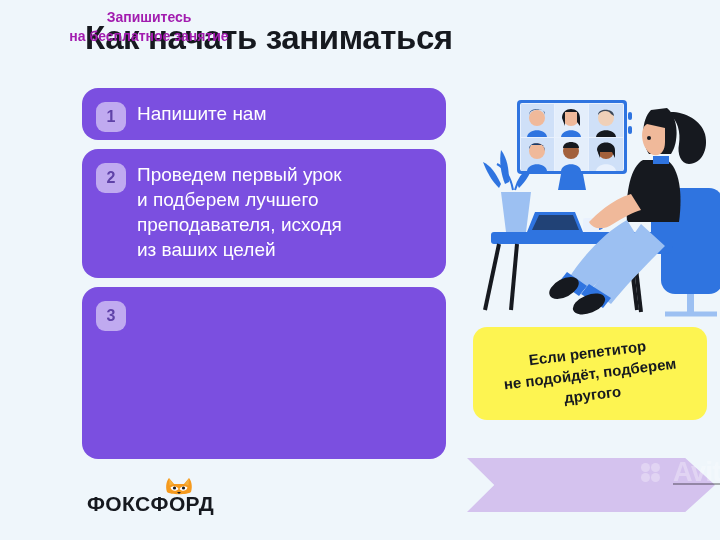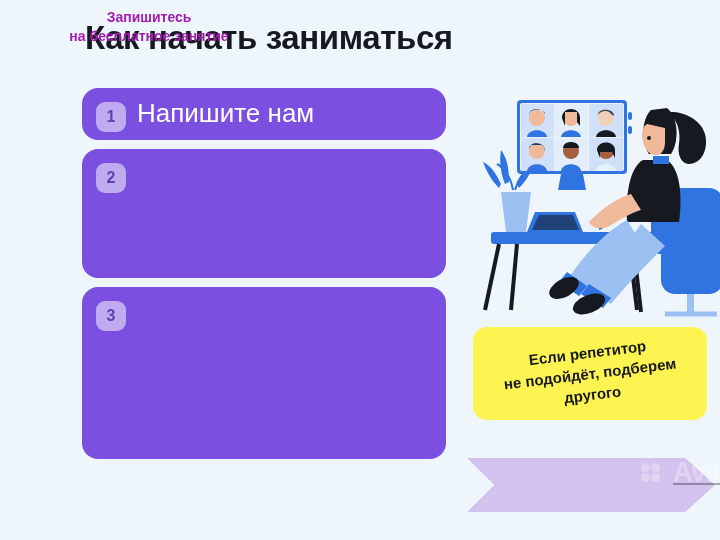--- a/index.html
+++ b/index.html
@@ -63,21 +63,21 @@
     color: #5f42a8;
     font-size: 16px;
     font-weight: bold;
     display: flex;
     align-items: center;
     justify-content: center;
     margin-top: 2px;
   }
   .step-title {
     color: #ffffff;
-    font-size: 26px;
+    font-size: 19px;
     font-weight: normal;
     line-height: 25px;
     white-space: pre-line;
     padding-top: 1px;
   }
   .step-sub {
     color: #f3eeff;
     font-size: 17px;
     line-height: 24px;
     white-space: pre-line;
@@ -217,31 +217,48 @@
     <div class="step-card" style="height:52px;">
       <div class="step-head">
         <div class="badge">1</div>
         <div class="step-title">Напишите нам</div>
       </div>
     </div>
 
     <div class="step-card" style="height:129px;">
       <div class="step-head">
         <div class="badge">2</div>
+        <div class="step-title">Проведем первый  урок
+и подберем лучшего
+преподавателя, исходя
+из ваших целей</div>
       </div>
     </div>
 
     <div class="step-card" style="height:172px;">
       <div class="step-head">
         <div class="badge">3</div>
       </div>
     </div>
 
   </div>
 
+  <div class="logo">
+    <svg class="logo-fox" viewBox="0 0 60 36">
+      <path d="M6 30 C2 18 6 6 10 2 L20 14 L40 14 L50 2 C54 6 58 18 54 30 C48 36 12 36 6 30 Z" fill="#f59a1e"></path>
+      <path d="M10 3 L19 14 L11 17 Z" fill="#f6b03c"></path>
+      <path d="M50 3 L41 14 L49 17 Z" fill="#f6b03c"></path>
+      <path d="M13 21 C18 17 26 18 29 24 C24 30 15 28 13 21 Z" fill="#ffffff"></path>
+      <path d="M47 21 C42 17 34 18 31 24 C36 30 45 28 47 21 Z" fill="#ffffff"></path>
+      <circle cx="21" cy="22" r="3.2" fill="#16191f"></circle>
+      <circle cx="39" cy="22" r="3.2" fill="#16191f"></circle>
+      <path d="M26 30 L34 30 L30 34 Z" fill="#16191f"></path>
+    </svg>
+    <div class="logo-text">ФОКСФОРД</div>
+  </div>
 
   <svg class="illustration" viewBox="0 0 272 245">
 
     <g>
       <path d="M36 112 C30 100 26 94 18 90 C22 100 26 108 34 116 Z" fill="#2f74e0"></path>
       <path d="M44 110 C44 96 42 86 36 78 C34 90 36 102 40 112 Z" fill="#2f74e0"></path>
       <path d="M52 112 C58 100 62 94 70 90 C66 100 62 108 54 116 Z" fill="#2f74e0"></path>
       <path d="M48 118 C46 106 40 96 32 92" stroke="#2f74e0" stroke-width="2" fill="none"></path>
       <path d="M50 118 C54 104 62 98 66 96" stroke="#2f74e0" stroke-width="2" fill="none"></path>
       <path d="M36 120 L66 120 L61 160 L41 160 Z" fill="#9cc0f2"></path>

